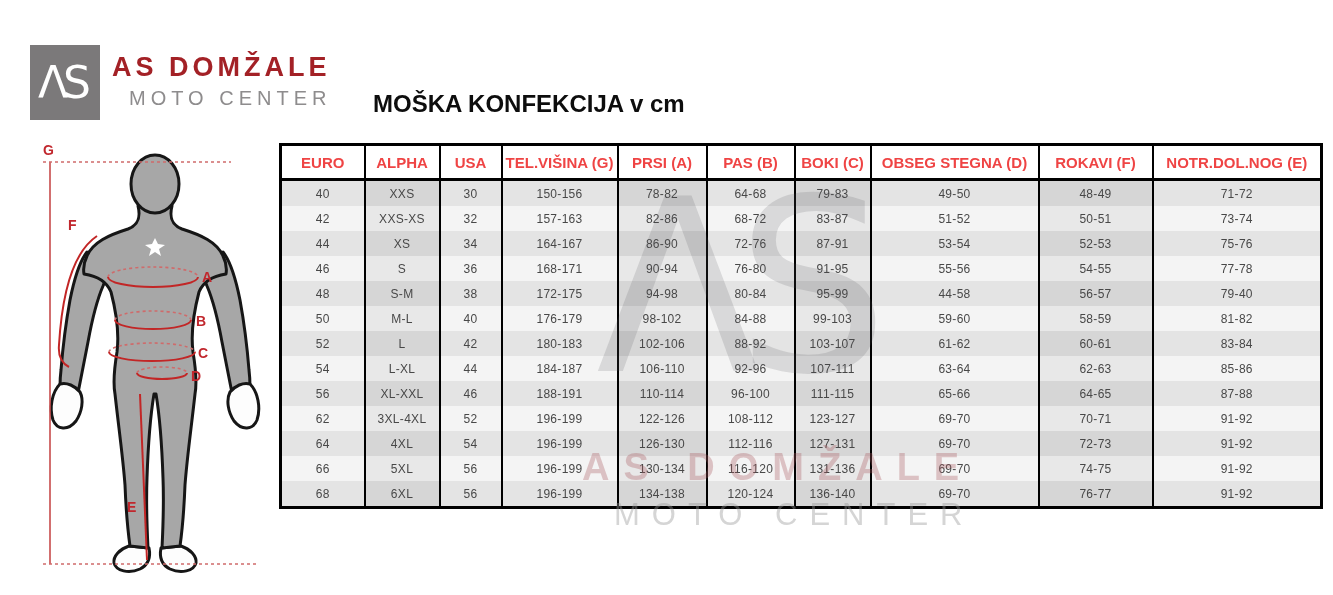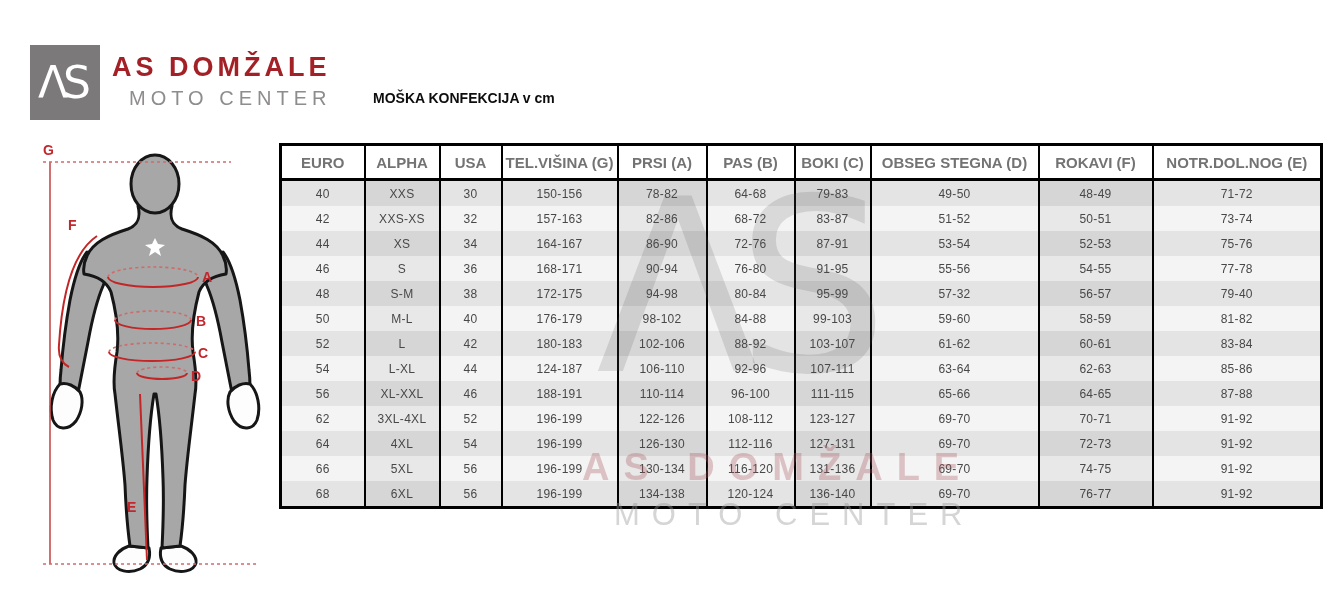--- a/index.html
+++ b/index.html
@@ -8,29 +8,29 @@
 
   
   .logo-box{position:absolute;left:30px;top:45px;width:70px;height:75px;background:#7b797a;
             display:flex;align-items:center;justify-content:center;}
   .logo-mono{color:#ffffff;font-size:44px;line-height:1;font-family:"DejaVu Sans",sans-serif;
              letter-spacing:-5px;transform:translateX(-3px);}
   .brand-name{position:absolute;left:112px;top:52px;font-size:27px;font-weight:bold;
               letter-spacing:4px;color:#a32126;white-space:nowrap;}
   .brand-tagline{position:absolute;left:129px;top:87px;font-size:20px;letter-spacing:5px;
                  color:#8e8c8d;white-space:nowrap;}
-  .page-title{position:absolute;left:373px;top:90px;font-size:14px;font-weight:bold;
+  .page-title{position:absolute;left:373px;top:90px;font-size:24px;font-weight:bold;
               color:#0d0d0d;white-space:nowrap;}
 
   
   .size-table{position:absolute;left:279px;top:143px;width:1041px;border-collapse:collapse;
               table-layout:fixed;border:3px solid #000;}
   .size-table th,.size-table td{border-left:2px solid #000;border-right:2px solid #000;
               text-align:center;overflow:hidden;white-space:nowrap;padding:0;}
-  .size-table thead th{height:32px;font-size:15px;font-weight:bold;color:#737373;background:#fff;
+  .size-table thead th{height:32px;font-size:15px;font-weight:bold;color:#ef4444;background:#fff;
               border-bottom:3px solid #000;}
   .size-table tbody td{height:25px;font-size:12px;color:#484848;letter-spacing:.3px;}
   .size-table tbody tr:nth-child(odd){background:#e4e4e4;}
   .size-table tbody tr:nth-child(even){background:#f4f4f4;}
   .size-table tbody tr:nth-child(odd) td.dk{background:#d6d6d6;}
   .size-table tbody tr:nth-child(even) td.dk{background:#e8e8e8;}
   .c0{width:84px}.c1{width:75px}.c2{width:62px}.c3{width:116px}.c4{width:89px}
   .c5{width:88px}.c6{width:76px}.c7{width:168px}.c8{width:114px}.c9{width:169px}
 
   
@@ -180,21 +180,21 @@
           <td>77-78</td>
         </tr>
         <tr>
           <td>48</td>
           <td class="dk">S-M</td>
           <td>38</td>
           <td>172-175</td>
           <td class="dk">94-98</td>
           <td>80-84</td>
           <td class="dk">95-99</td>
-          <td>57-32</td>
+          <td>44-58</td>
           <td class="dk">56-57</td>
           <td>79-40</td>
         </tr>
         <tr>
           <td>50</td>
           <td class="dk">M-L</td>
           <td>40</td>
           <td>176-179</td>
           <td class="dk">98-102</td>
           <td>84-88</td>
@@ -212,21 +212,21 @@
           <td>88-92</td>
           <td class="dk">103-107</td>
           <td>61-62</td>
           <td class="dk">60-61</td>
           <td>83-84</td>
         </tr>
         <tr>
           <td>54</td>
           <td class="dk">L-XL</td>
           <td>44</td>
-          <td>124-187</td>
+          <td>184-187</td>
           <td class="dk">106-110</td>
           <td>92-96</td>
           <td class="dk">107-111</td>
           <td>63-64</td>
           <td class="dk">62-63</td>
           <td>85-86</td>
         </tr>
         <tr>
           <td>56</td>
           <td class="dk">XL-XXL</td>

